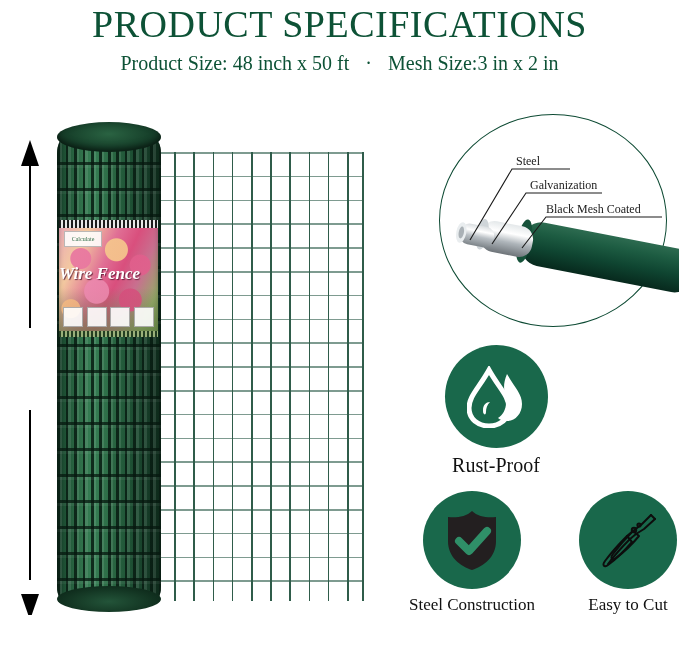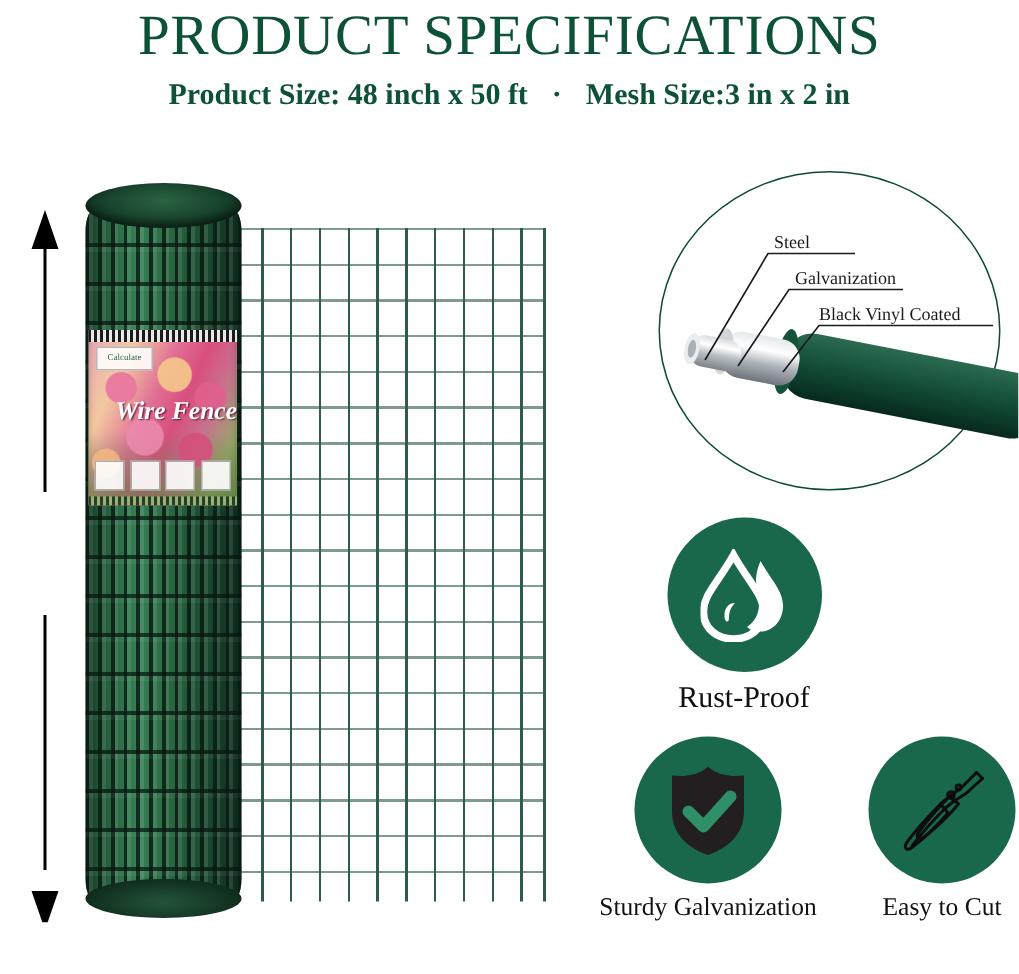--- a/index.html
+++ b/index.html
@@ -40,21 +40,20 @@
   }
   #subtitle-row {
     position: absolute;
     left: 0;
     top: 52px;
     width: 679px;
     text-align: center;
     font-size: 20px;
     color: #0d5236;
     white-space: nowrap;
-    font-weight: bold;
   }
   #subtitle-row span { display: inline-block; vertical-align: baseline; }
   .sub-sep { padding: 0 11px; }
 
   
   #product-figure {
     position: absolute;
     left: 0;
     top: 112px;
     width: 400px;
@@ -183,21 +182,21 @@
     color: #2c6a45;
     text-align: center;
     line-height: 14px;
     overflow: hidden;
     white-space: nowrap;
   }
   .label-title {
     position: absolute;
     left: 0; top: 44px;
     width: 100%;
-    text-align: right;
+    text-align: left;
     font-family: "Liberation Serif", "DejaVu Serif", serif;
     font-weight: bold;
     font-style: italic;
     font-size: 17px;
     color: #ffffff;
     text-shadow: 1px 1px 1px rgba(80,20,45,0.8);
     white-space: nowrap;
   }
   .label-specs {
     position: absolute;
@@ -480,21 +479,21 @@
 
       <g stroke="#1a1a1a" stroke-width="1.1" fill="none">
         <path d="M 36 128 L 78 57 L 136 57"></path>
         <path d="M 58 132 L 92 81 L 168 81"></path>
         <path d="M 88 136 L 112 105 L 228 105"></path>
       </g>
     </svg>
 
     <div class="wire-label" id="wire-label-steel">Steel</div>
     <div class="wire-label" id="wire-label-galv">Galvanization</div>
-    <div class="wire-label" id="wire-label-vinyl">Black Vinyl Coated</div>
+    <div class="wire-label" id="wire-label-vinyl">Black Mesh Coated</div>
   </div>
 
   <div id="features">
 
     <div class="feature" id="feature-rust">
       <div class="feature-circle">
         <svg class="badge-svg" width="58" height="62" viewBox="0 0 58 62">
           <path d="M40 8 C48 22 55 28 55 38 C55 48 48 55 40 55 C36 55 33 54 31 52 C36 49 39 43 39 37 C39 29 34 22 40 8 Z" fill="#ffffff"></path>
           <path d="M22 4 C32 22 42 30 42 42 C42 53 33 60 22 60 C11 60 2 53 2 42 C2 30 12 22 22 4 Z" fill="none" stroke="#ffffff" stroke-width="5"></path>
           <path d="M16 44 C16 39 19 36 23 36 C20 39 19 42 19 46 C19 48 18 49 17 48 C16 47 16 46 16 44 Z" fill="#ffffff"></path>
@@ -503,21 +502,21 @@
       <div class="feature-label">Rust-Proof</div>
     </div>
 
     <div class="feature" id="feature-sturdy">
       <div class="feature-circle">
         <svg class="badge-svg" width="56" height="62" viewBox="0 0 56 62">
           <path d="M28 2 C34 8 44 9 52 8 L52 32 C52 48 40 57 28 61 C16 57 4 48 4 32 L4 8 C12 9 22 8 28 2 Z" fill="#231f20"></path>
           <path d="M15 32 L25 42 L43 22" fill="none" stroke="#2f8f68" stroke-width="8" stroke-linecap="round" stroke-linejoin="round"></path>
         </svg>
       </div>
-      <div class="feature-label">Sturdy Galvanization</div>
+      <div class="feature-label">Steel Construction</div>
     </div>
 
     <div class="feature" id="feature-cut">
       <div class="feature-circle">
         <svg class="badge-svg" width="62" height="62" viewBox="0 0 62 62">
           <g fill="none" stroke="#0d0d0d" stroke-width="2" stroke-linejoin="round" stroke-linecap="round">
             <path d="M54 6 L44 16 L36 22 L30 27"></path>
             <path d="M58 10 L47 20 L39 25 L33 30"></path>
             <path d="M54 6 L58 10"></path>
             <path d="M30 27 C24 33 14 44 8 52 C5 56 7 59 11 56 C19 50 29 40 35 33 Z"></path>

